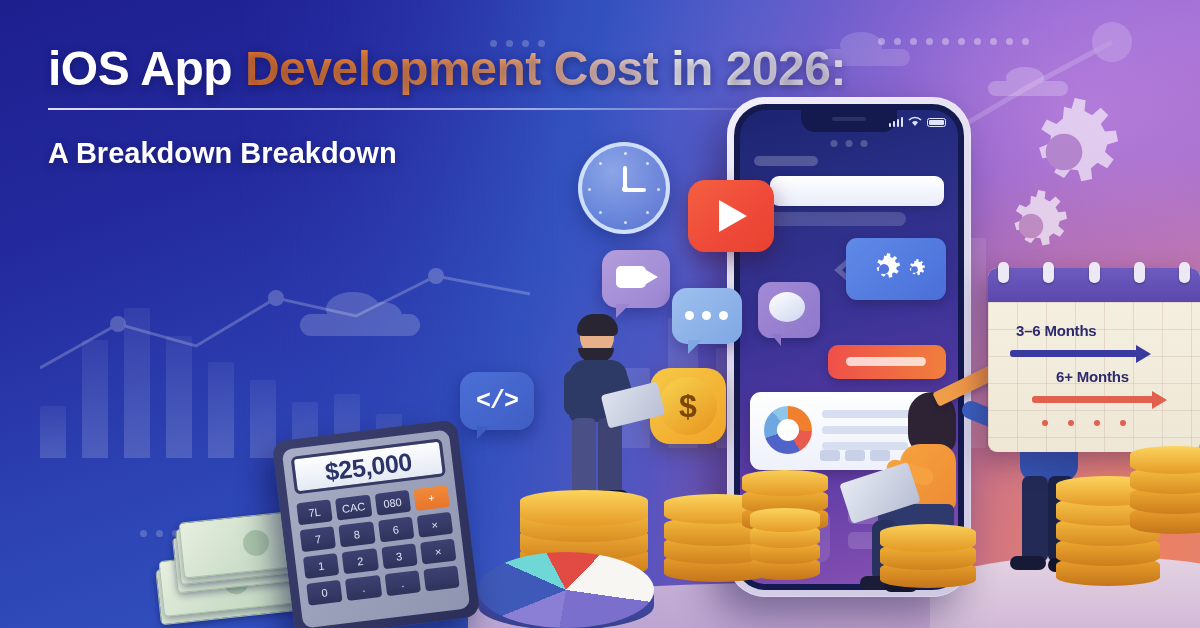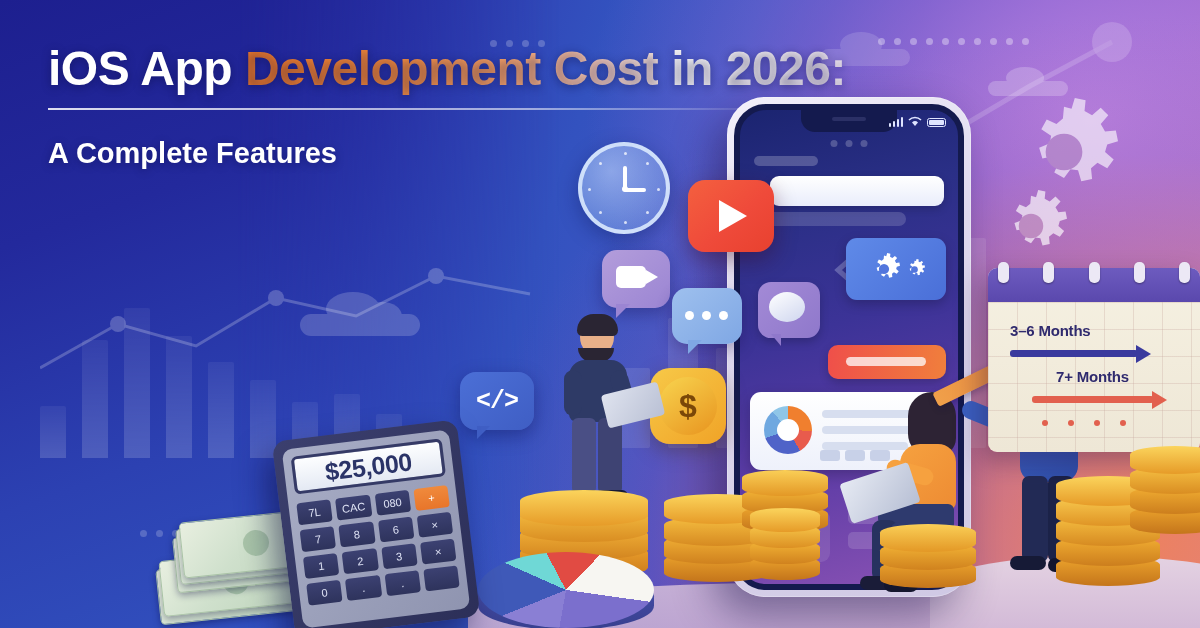--- a/index.html
+++ b/index.html
@@ -289,21 +289,21 @@
   </div>
   <div class="cloud" style="left:988px; top:68px; width:80px; height:28px; opacity:.22;">
     <b style="left:0; bottom:0; width:80px; height:15px; border-radius:8px;"></b>
     <b style="left:18px; bottom:7px; width:38px; height:22px;"></b>
   </div>
 
   <div class="headline">
     <div class="h-title"><span class="w">iOS App </span><span class="o">Development Cost</span><span class="w2"> in 2026:</span></div>
     <div class="h-rule"></div>
     <div class="h-sub">
-      <div>A Complete Features</div>
+      <div>A Breakdown Breakdown</div>
     </div>
   </div>
 
   <div class="platform"></div>
   <div class="platform-r"></div>
 
   <svg class="gear" style="left:1010px; top:98px; width:108px; height:108px;" viewBox="0 0 100 100">
     <path fill="#ffffff" d="M50 8 l7 2 3-10 10 2-1 10 7 4 8-7 7 7-7 8 4 7 10-1 2 10-10 3-2 7 8 7-6 8-9-5-6 5 1 10-10 2-3-10-7-1-6 8-9-5 4-9-5-6-10 2-3-10 10-4 1-7-9-6 5-9 9 4 6-5z"></path>
     <circle cx="50" cy="50" r="17" fill="#b88fc8"></circle>
   </svg>
@@ -466,23 +466,23 @@
   <div class="cal">
     <div class="cal-top"></div>
     <div class="cal-grid"></div>
     <div class="cal-rings">
         <i></i>
         <i></i>
         <i></i>
         <i></i>
         <i></i>
       </div>
-    <div class="cal-lbl" style="left:22px; top:54px;">3–6 Months</div>
+    <div class="cal-lbl" style="left:28px; top:54px;">3–6 Months</div>
     <div class="arr" style="left:22px; top:82px; width:128px; background:#3a3a9e; color:#3a3a9e;"></div>
-    <div class="cal-lbl2" style="left:68px; top:100px;">7+ Months</div>
+    <div class="cal-lbl2" style="left:68px; top:100px;">6+ Months</div>
     <div class="arr" style="left:44px; top:128px; width:122px; background:#e2604e; color:#e2604e;"></div>
     <div class="cal-dots" style="left:54px; top:152px;">
         <i></i>
         <i></i>
         <i></i>
         <i></i>
       </div>
   </div>
   <div class="cal-rings" style="position:absolute; left:998px; top:262px; width:192px; display:flex; justify-content:space-between;">
     <i style="width:11px;height:21px;border-radius:5px;background:#ece8f5;box-shadow:0 1px 2px rgba(0,0,0,.35)"></i>

